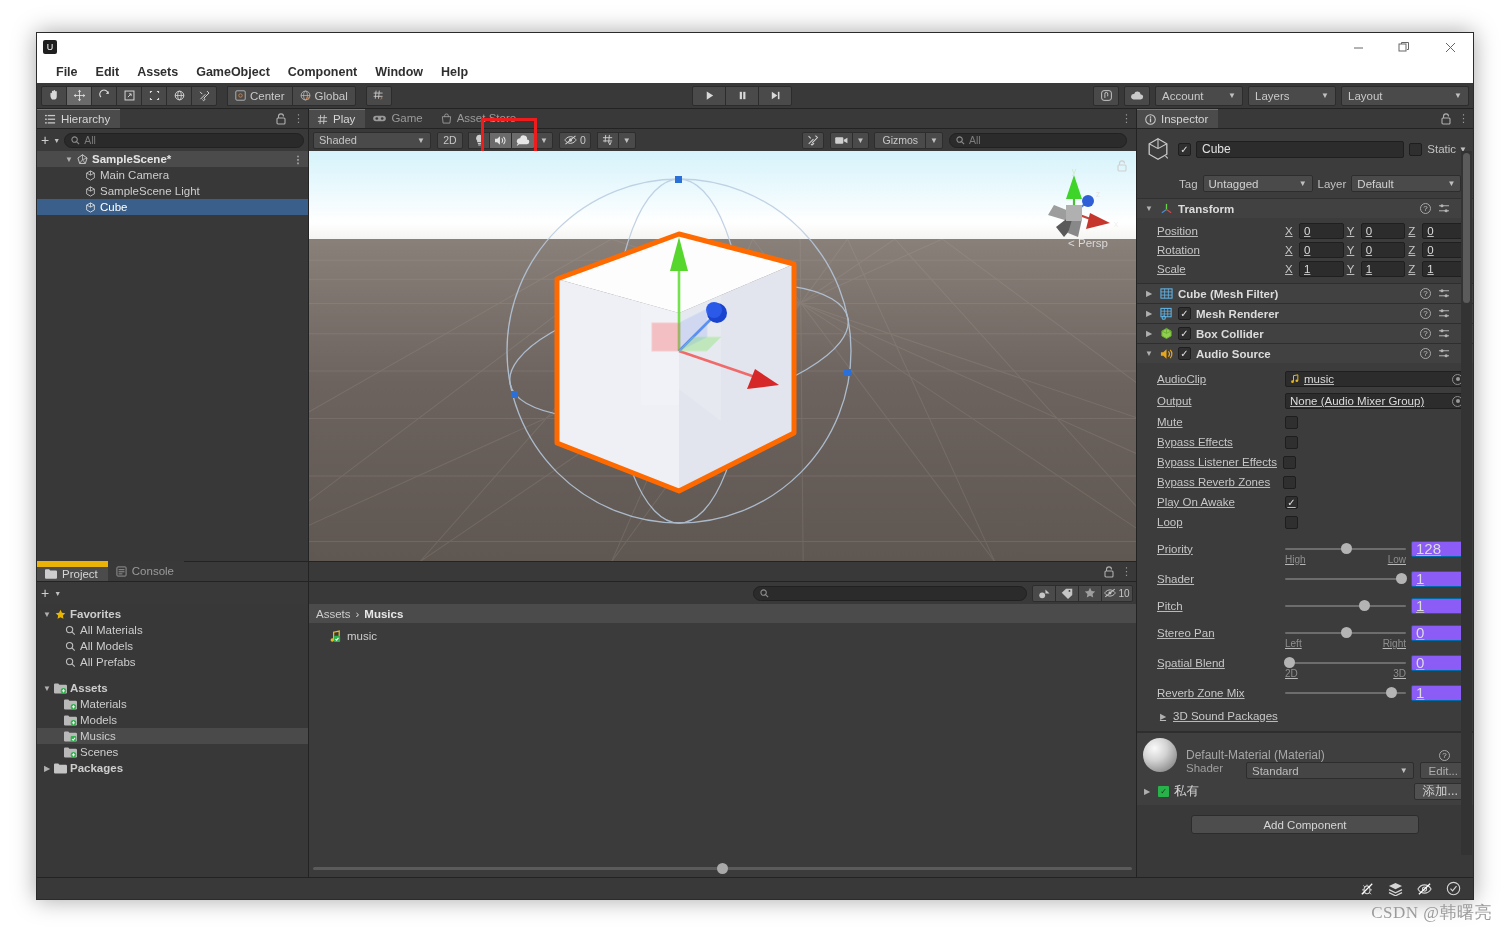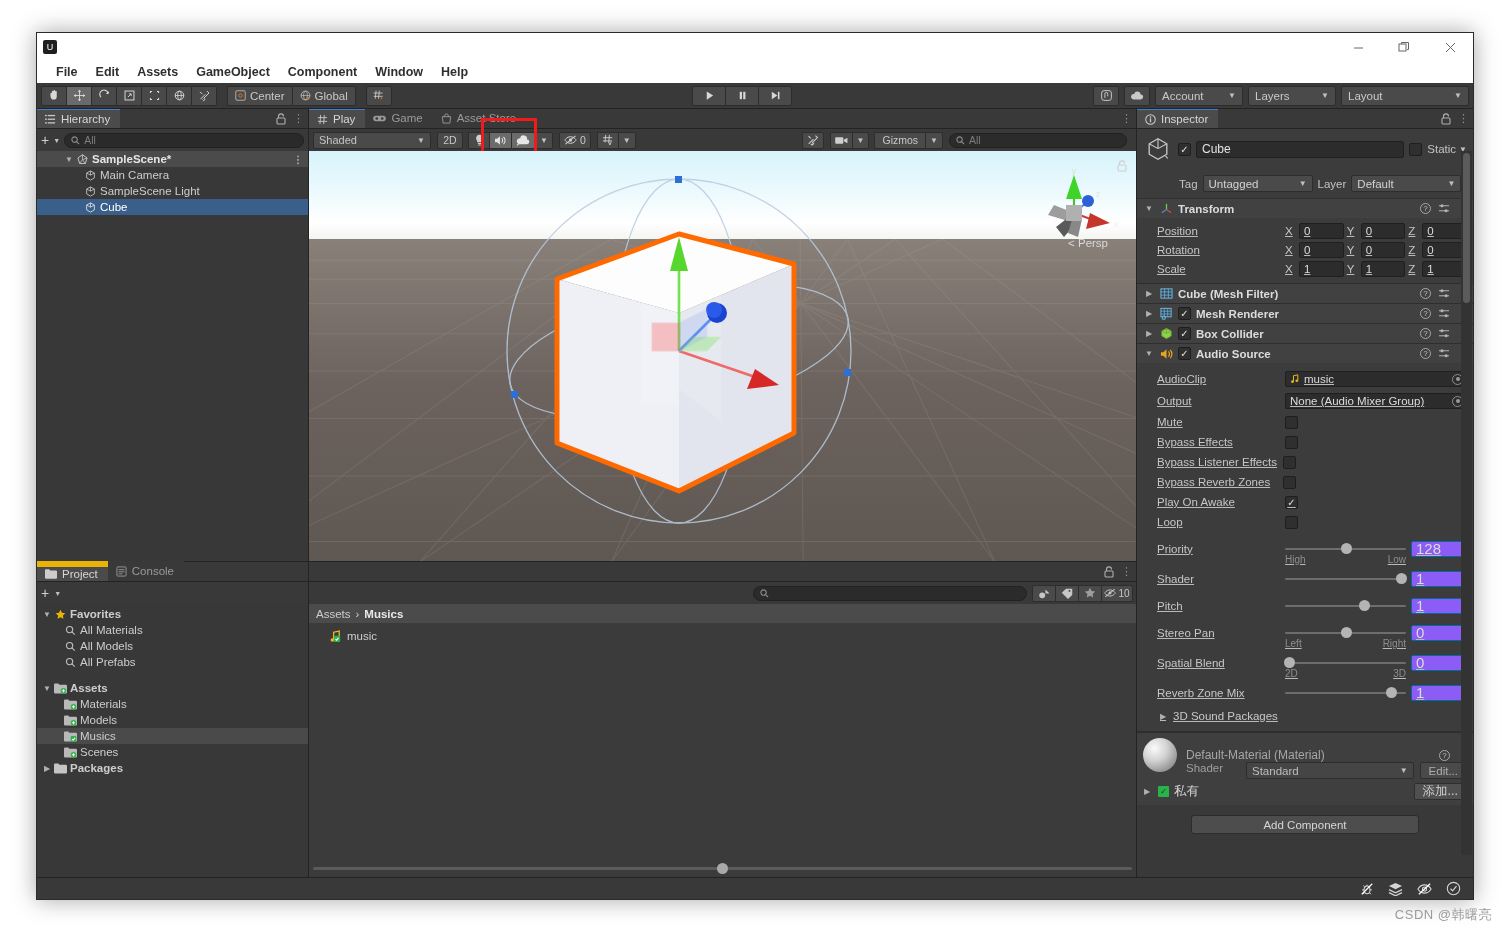--- a/index.html
+++ b/index.html
@@ -198,21 +198,21 @@
   .btn{ height:17px;padding:0 8px;background:#505050;border:1px solid #2e2e2e;border-radius:2px;
         color:#d0d0d0;font-size:11.5px;display:flex;align-items:center;justify-content:center;}
   .addcomp-wrap{ padding:10px 0;display:flex;justify-content:center;background:#393939;}
   .addcomp{ width:228px;height:19px;background:#4d4d4d;border:1px solid #2c2c2c;border-radius:3px;
             display:flex;align-items:center;justify-content:center;color:#d6d6d6;font-size:11.5px;}
   .vscroll{ position:absolute;right:1px;top:22px;bottom:22px;width:11px;background:#333;}
   .vknob{ position:absolute;left:2px;top:2px;width:7px;height:150px;background:#5b5b5b;border-radius:4px;}
   
   .statusbar{ height:22px;background:#393939;border-top:1px solid #232323;display:flex;
               align-items:center;justify-content:flex-end;gap:14px;padding-right:12px;flex:none;color:#cfcfcf;font-size:11px;}
-  .watermark{ position:absolute;right:18px;bottom:6px;color:#9b9b9b;font-size:13px;letter-spacing:.5px;}
+  .watermark{ position:absolute;right:18px;bottom:6px;color:#9b9b9b;font-size:17px;letter-spacing:.5px;font-family:Liberation Serif, serif;}
   svg{ display:block; }
 </style>
 </head>
 <body>
 
 <div class="app">
 
   <div class="titlebar">
     <div class="title-icon">U</div>
     <div class="win-ctrls">

